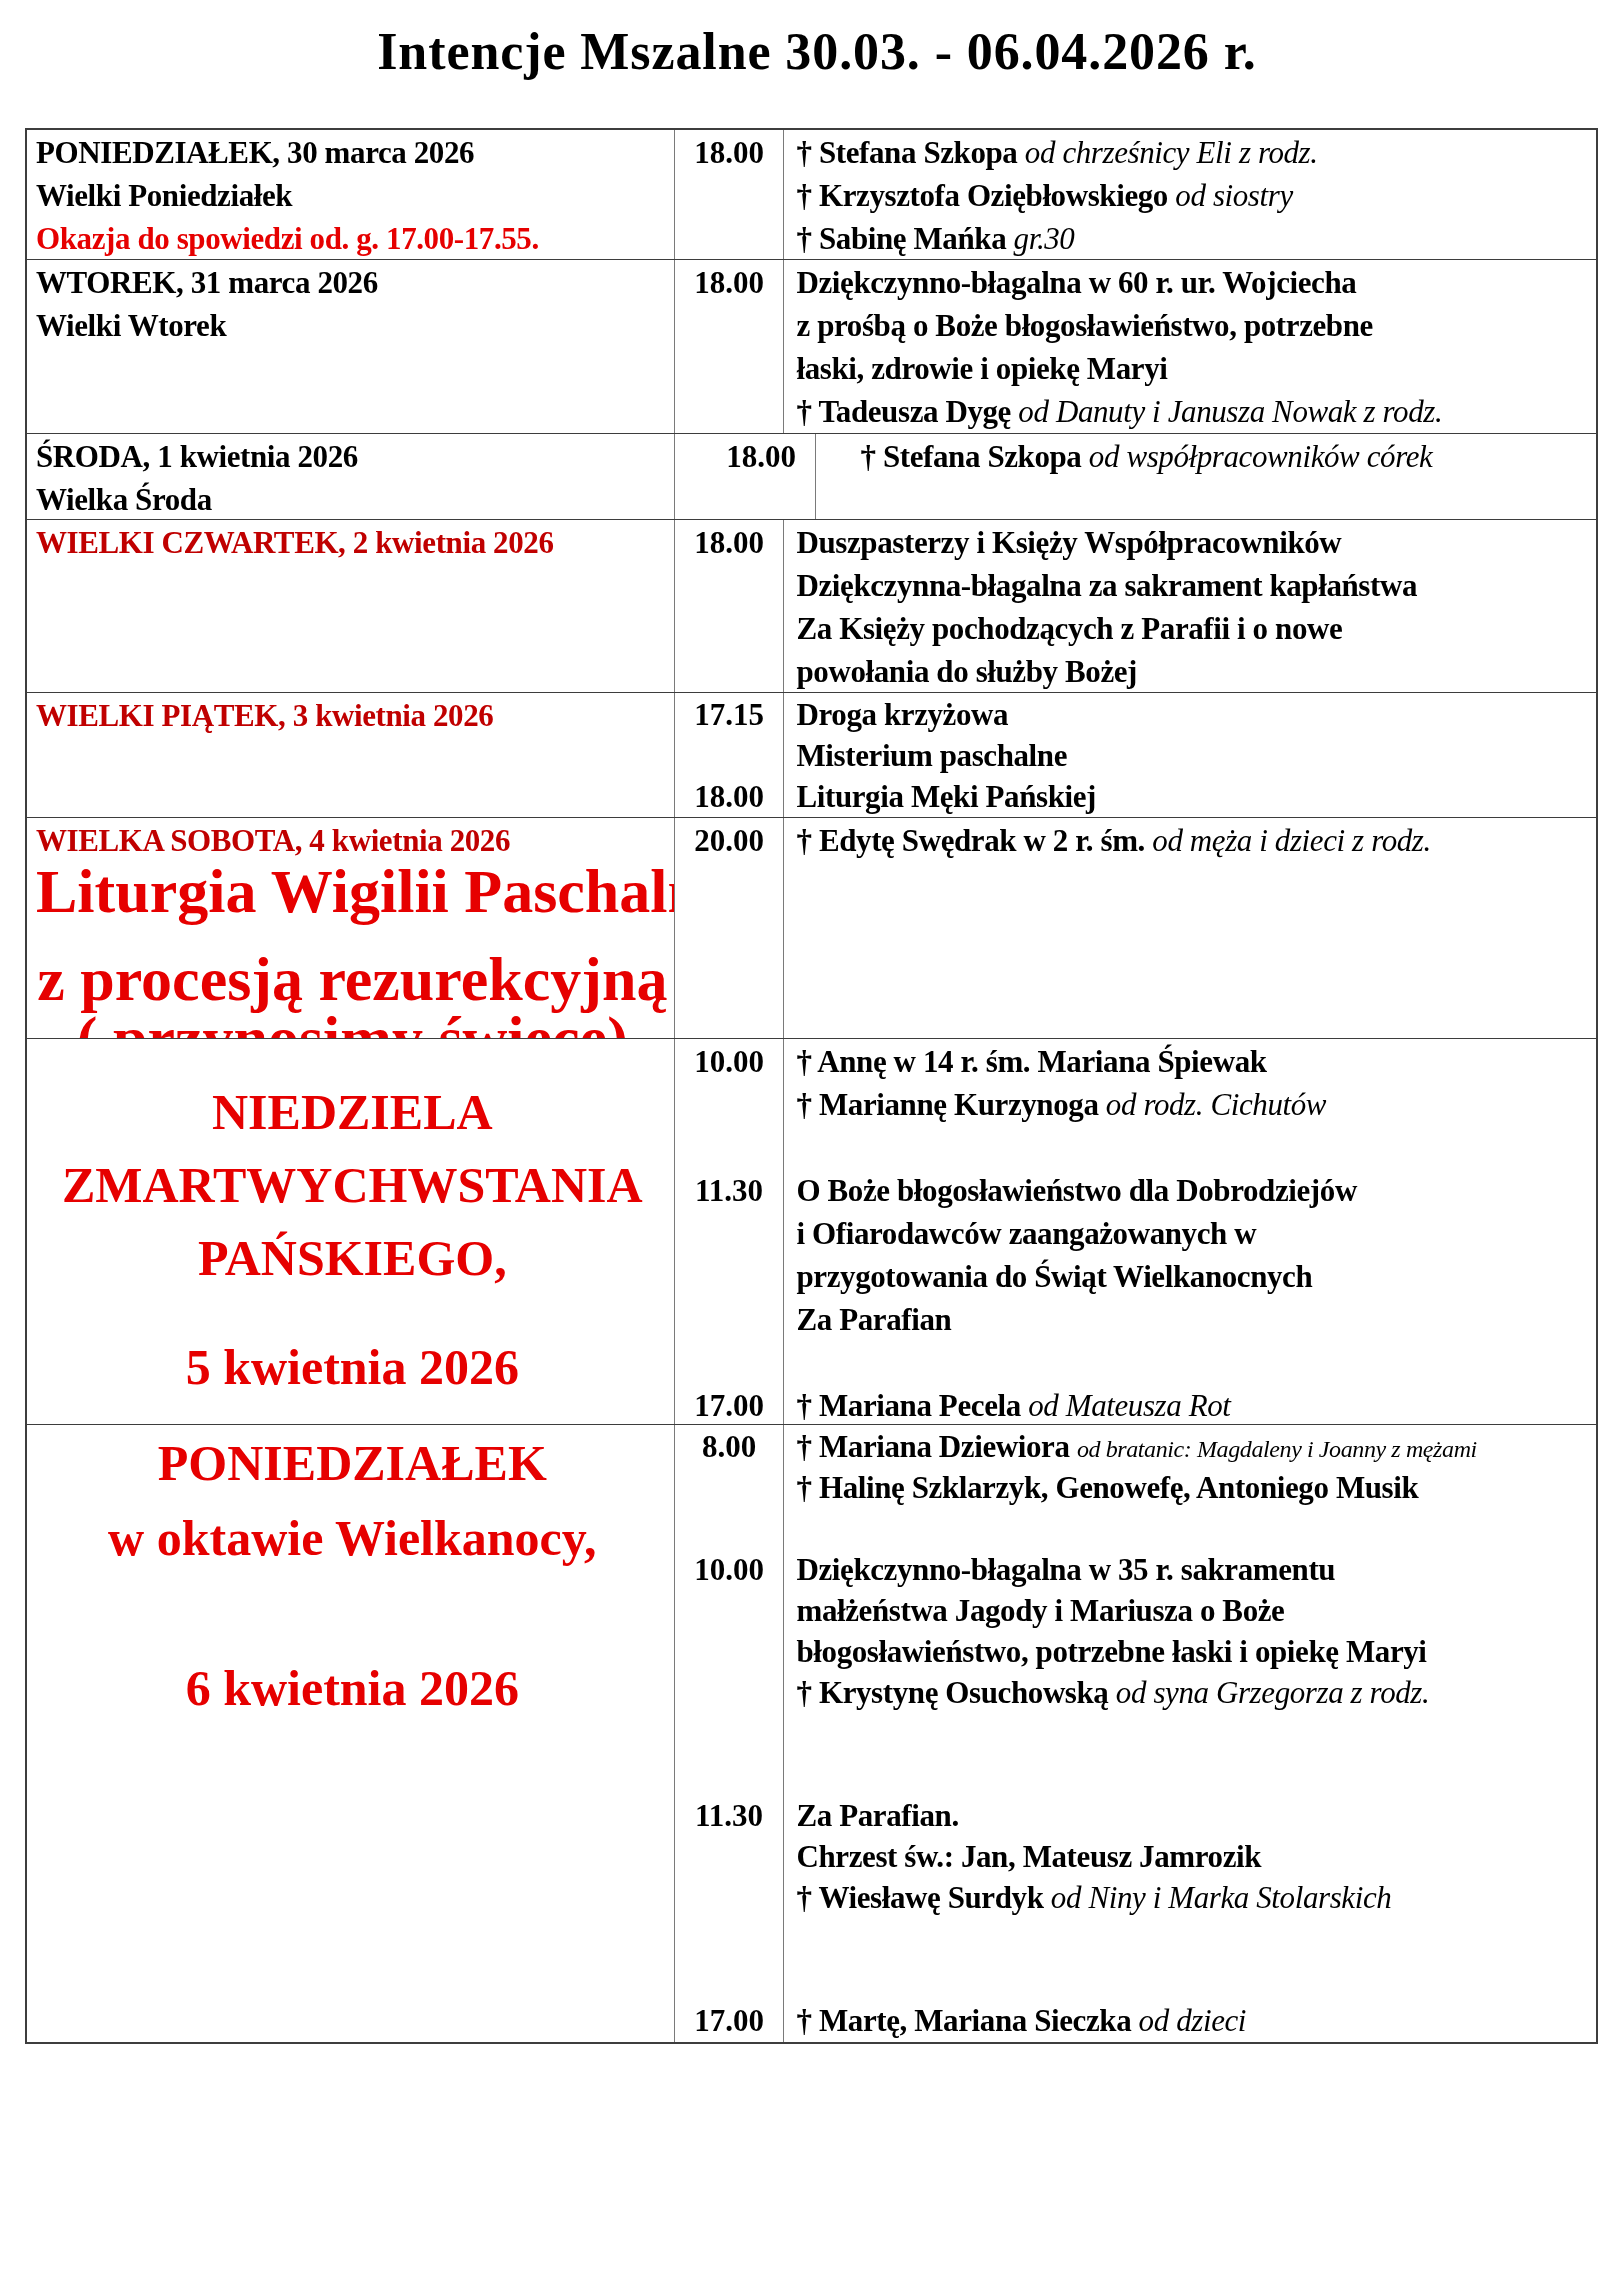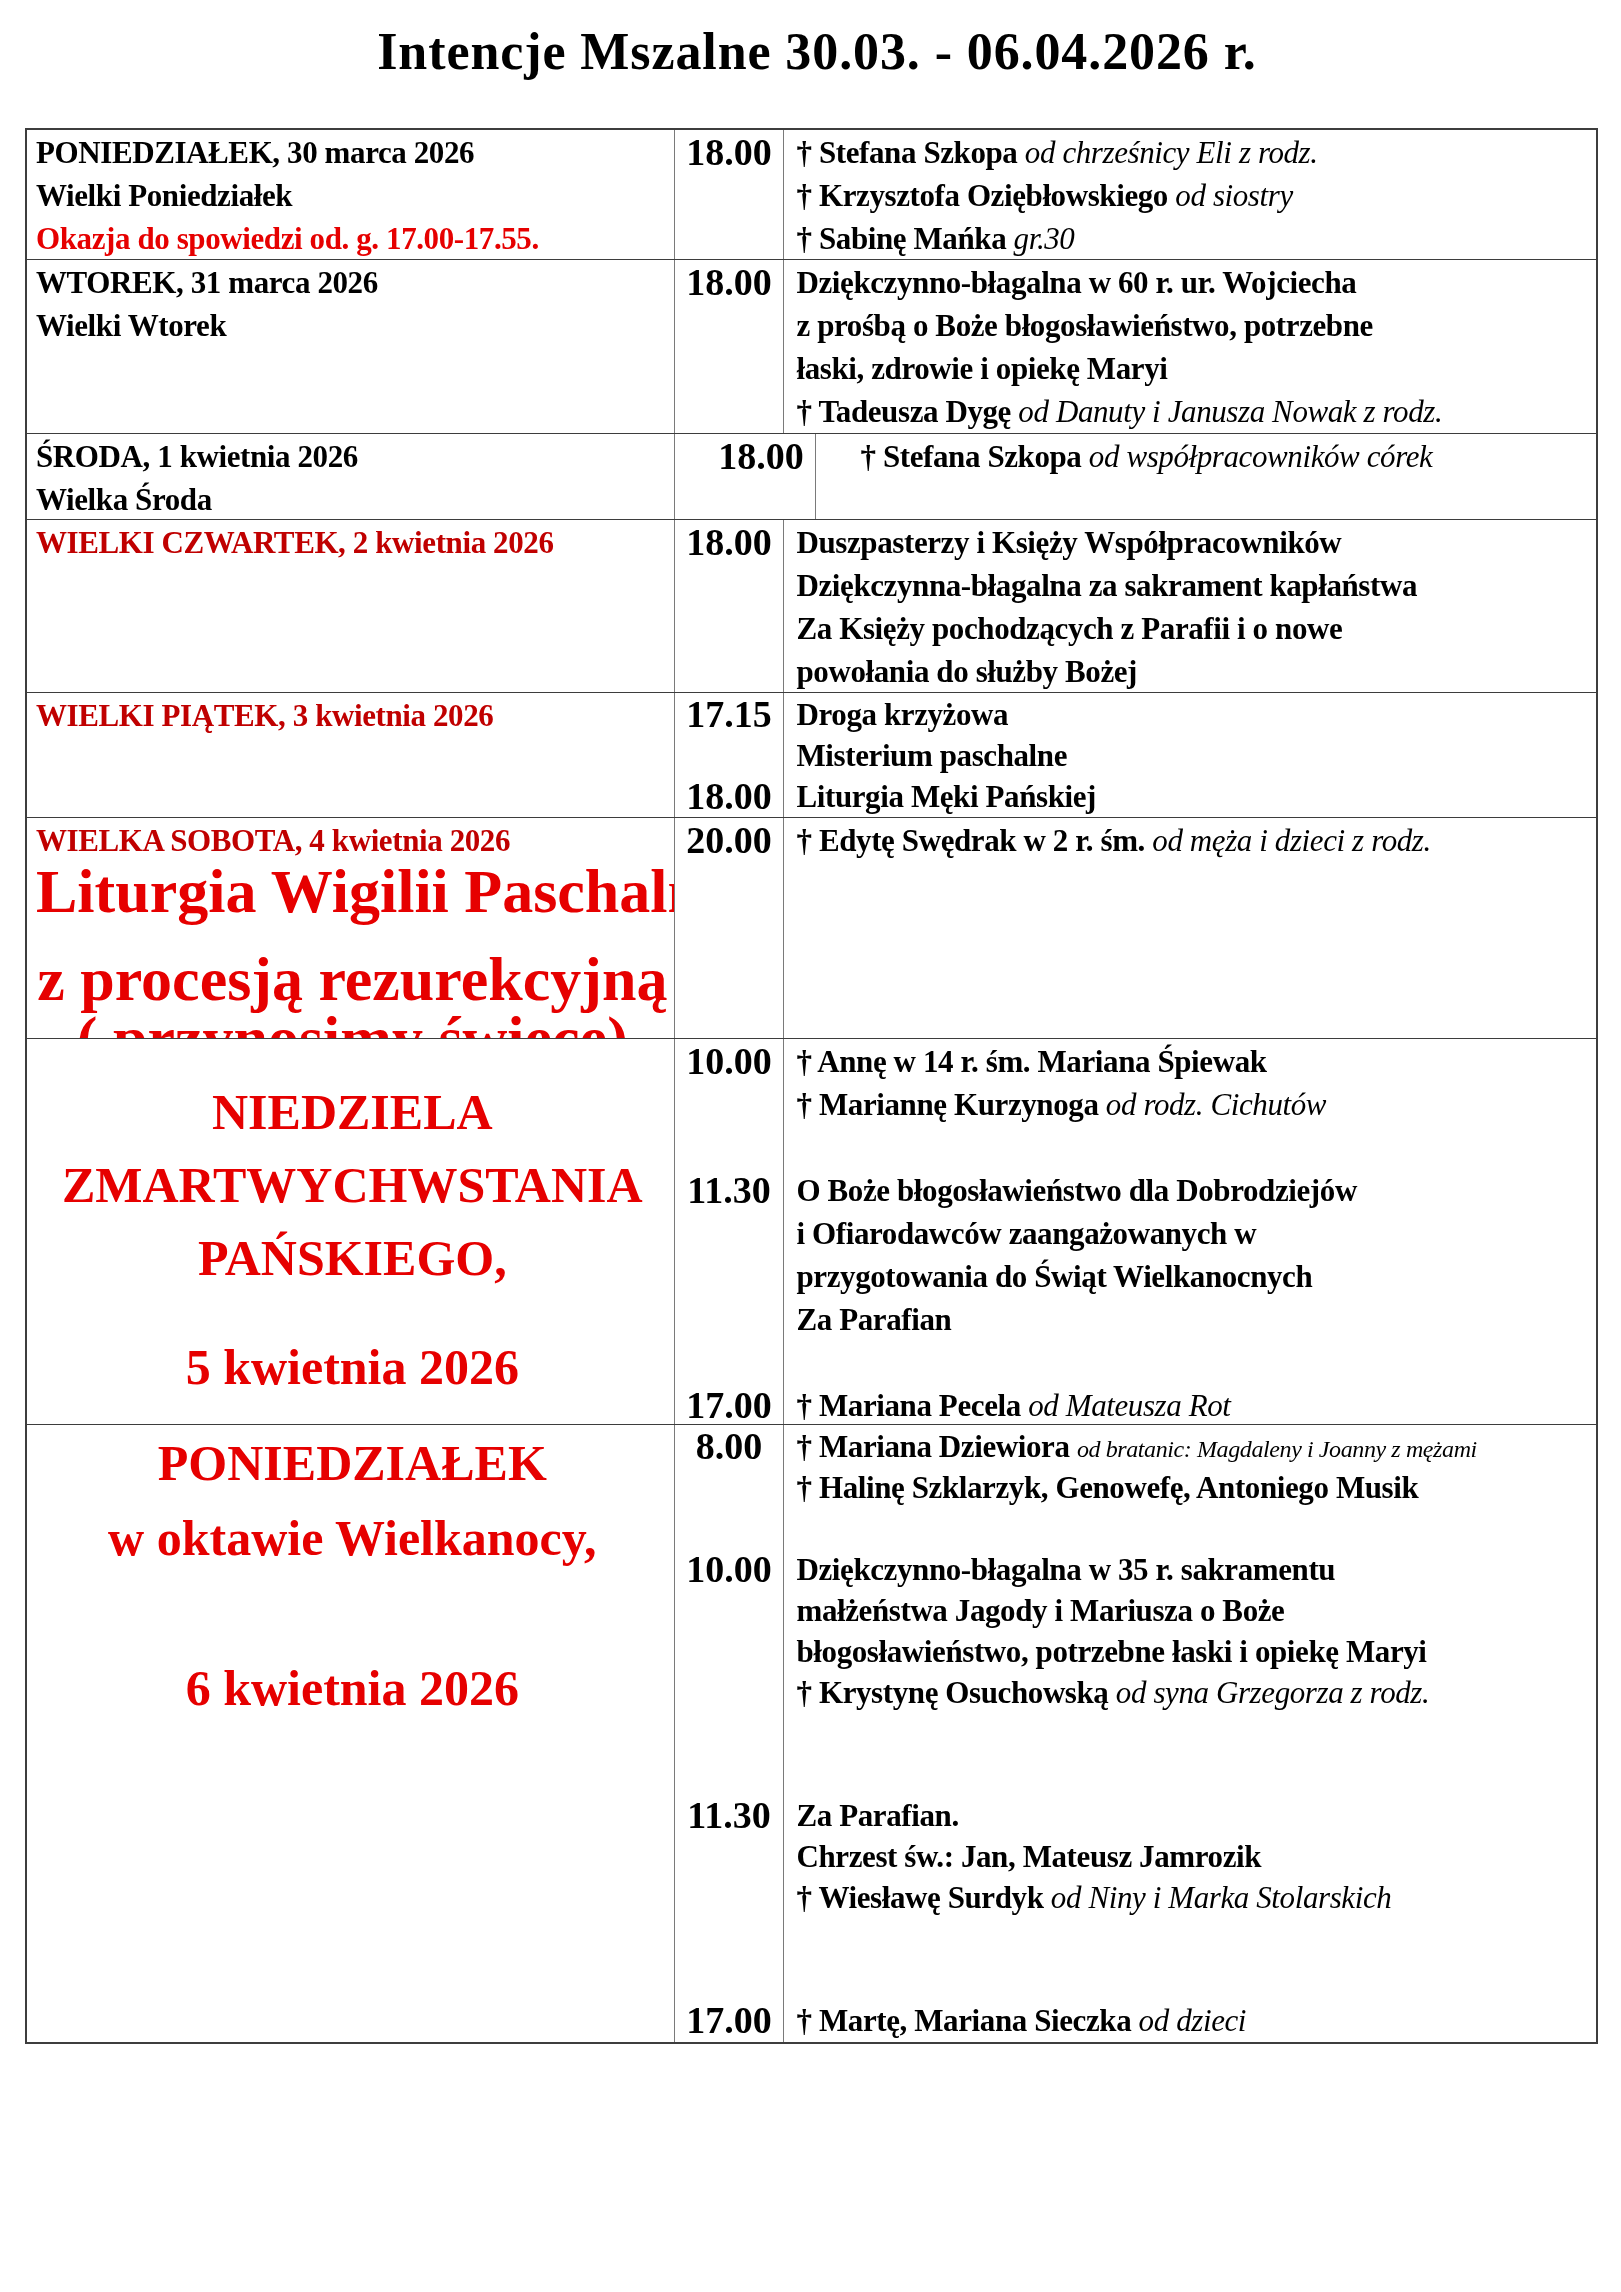--- a/index.html
+++ b/index.html
@@ -31,21 +31,21 @@
   .day-line{
     font-weight:bold;font-size:31px;height:43px;line-height:43px;
     letter-spacing:-0.4px;white-space:nowrap;
   }
   .day-line.center{text-align:center}
   .big{font-size:62px;letter-spacing:0}
   .big2{font-size:50px;letter-spacing:0}
   .crimson{color:var(--crimson,#c00000)}
   .bright-red{color:var(--bright-red,#e60000)}
   .line{height:var(--lh,43px);line-height:var(--lh,43px);white-space:nowrap}
-  .time-line{font-weight:bold;font-size:38px}
+  .time-line{font-weight:bold;font-size:31px}
   .intent-line{font-size:31px;letter-spacing:-0.4px}
   .seg-b{font-weight:bold}
   .seg-i{font-style:italic;font-weight:normal}
   .seg-si{font-style:italic;font-weight:normal;font-size:24px}
 </style>
 </head>
 <body style="background: rgb(255, 255, 255);">
 
 <h1 class="title">Intencje Mszalne 30.03. - 06.04.2026 r.</h1>
 

